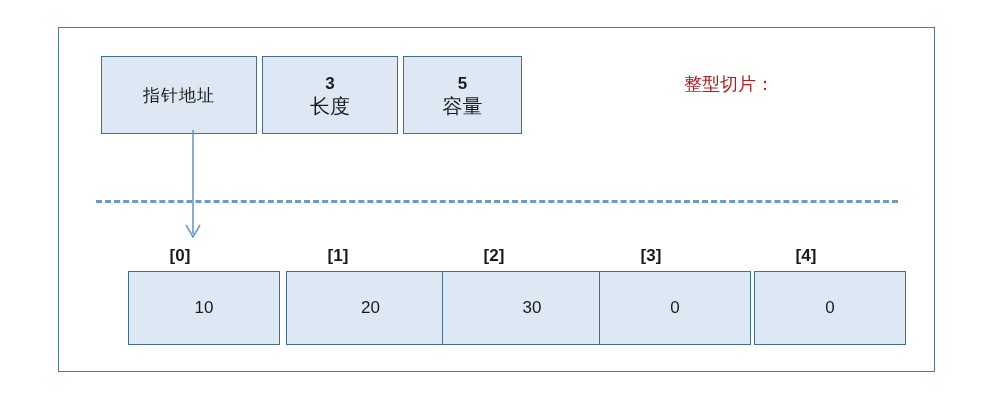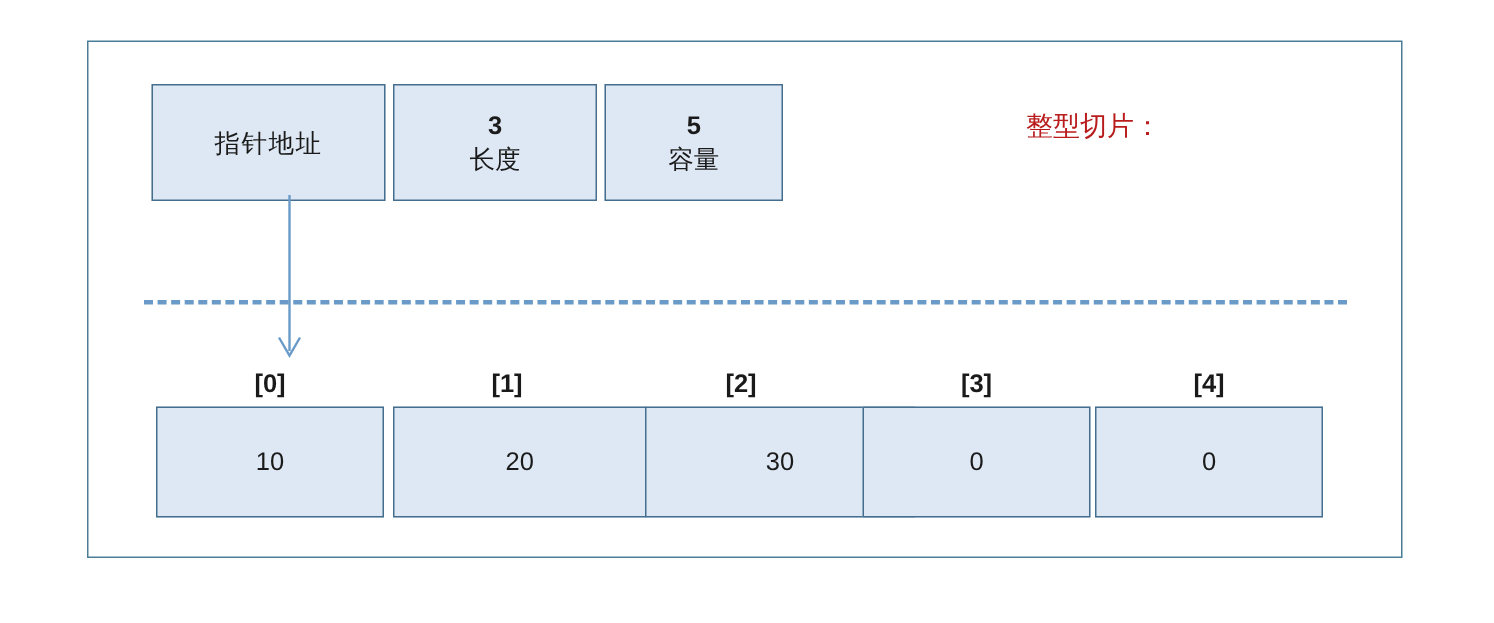--- a/index.html
+++ b/index.html
@@ -56,21 +56,21 @@
   #hdr-pointer { left: 101px; width: 156px; }
   #hdr-len     { left: 262px; width: 136px; }
   #hdr-cap     { left: 403px; width: 119px; }
 
   .hdr-value {
     font-size: 17px;
     font-weight: bold;
     line-height: 22px;
   }
   .hdr-label {
-    font-size: 17px;
+    font-size: 20px;
     line-height: 23px;
   }
   .hdr-single {
     font-size: 17px;
     line-height: 23px;
     letter-spacing: 1px;
   }
 
   
   .arrow-svg {
@@ -100,20 +100,21 @@
     text-align: center;
     font-size: 17px;
     font-weight: bold;
     color: #1a1a1a;
   }
 
   
   .arr-row .box {
     top: 271px;
     height: 74px;
+    margin-left: 24px;
   }
   .arr-value {
     font-size: 17px;
     line-height: 22px;
     color: #1a1a1a;
   }
 
   
   .note-block {
     position: absolute;
@@ -166,21 +167,21 @@
   <div class="arr-row">
 
     <div class="box" style="left:104px; width:152px;">
       <span class="arr-value">10</span>
     </div>
 
     <div class="box" style="left:262px; width:169px;">
       <span class="arr-value">20</span>
     </div>
 
-    <div class="box" style="left:430px; width:180px;">
+    <div class="box" style="left:418px; width:180px;">
       <span class="arr-value">30</span>
     </div>
 
     <div class="box" style="left:575px; width:152px;">
       <span class="arr-value">0</span>
     </div>
 
     <div class="box" style="left:730px; width:152px;">
       <span class="arr-value">0</span>
     </div>

